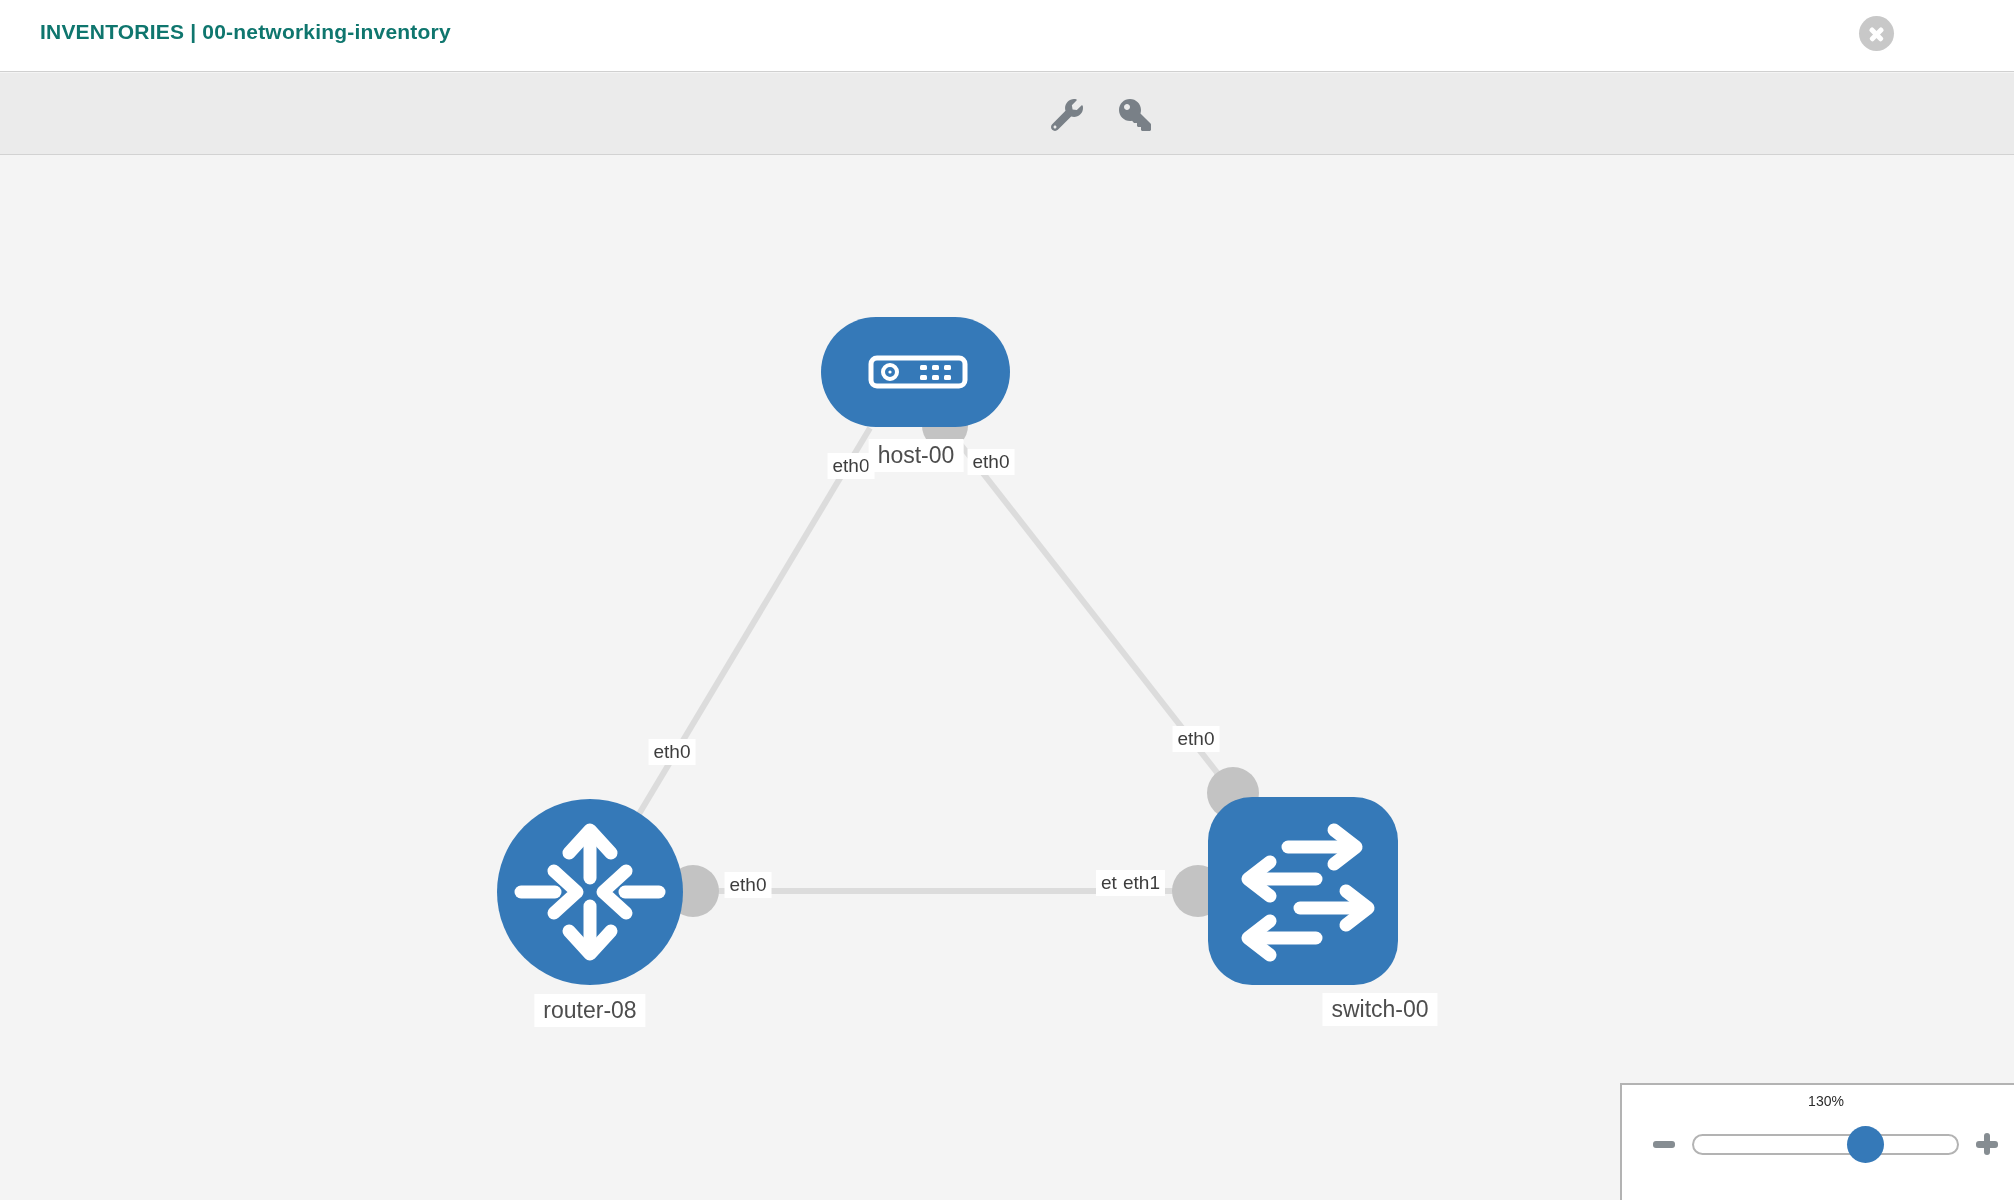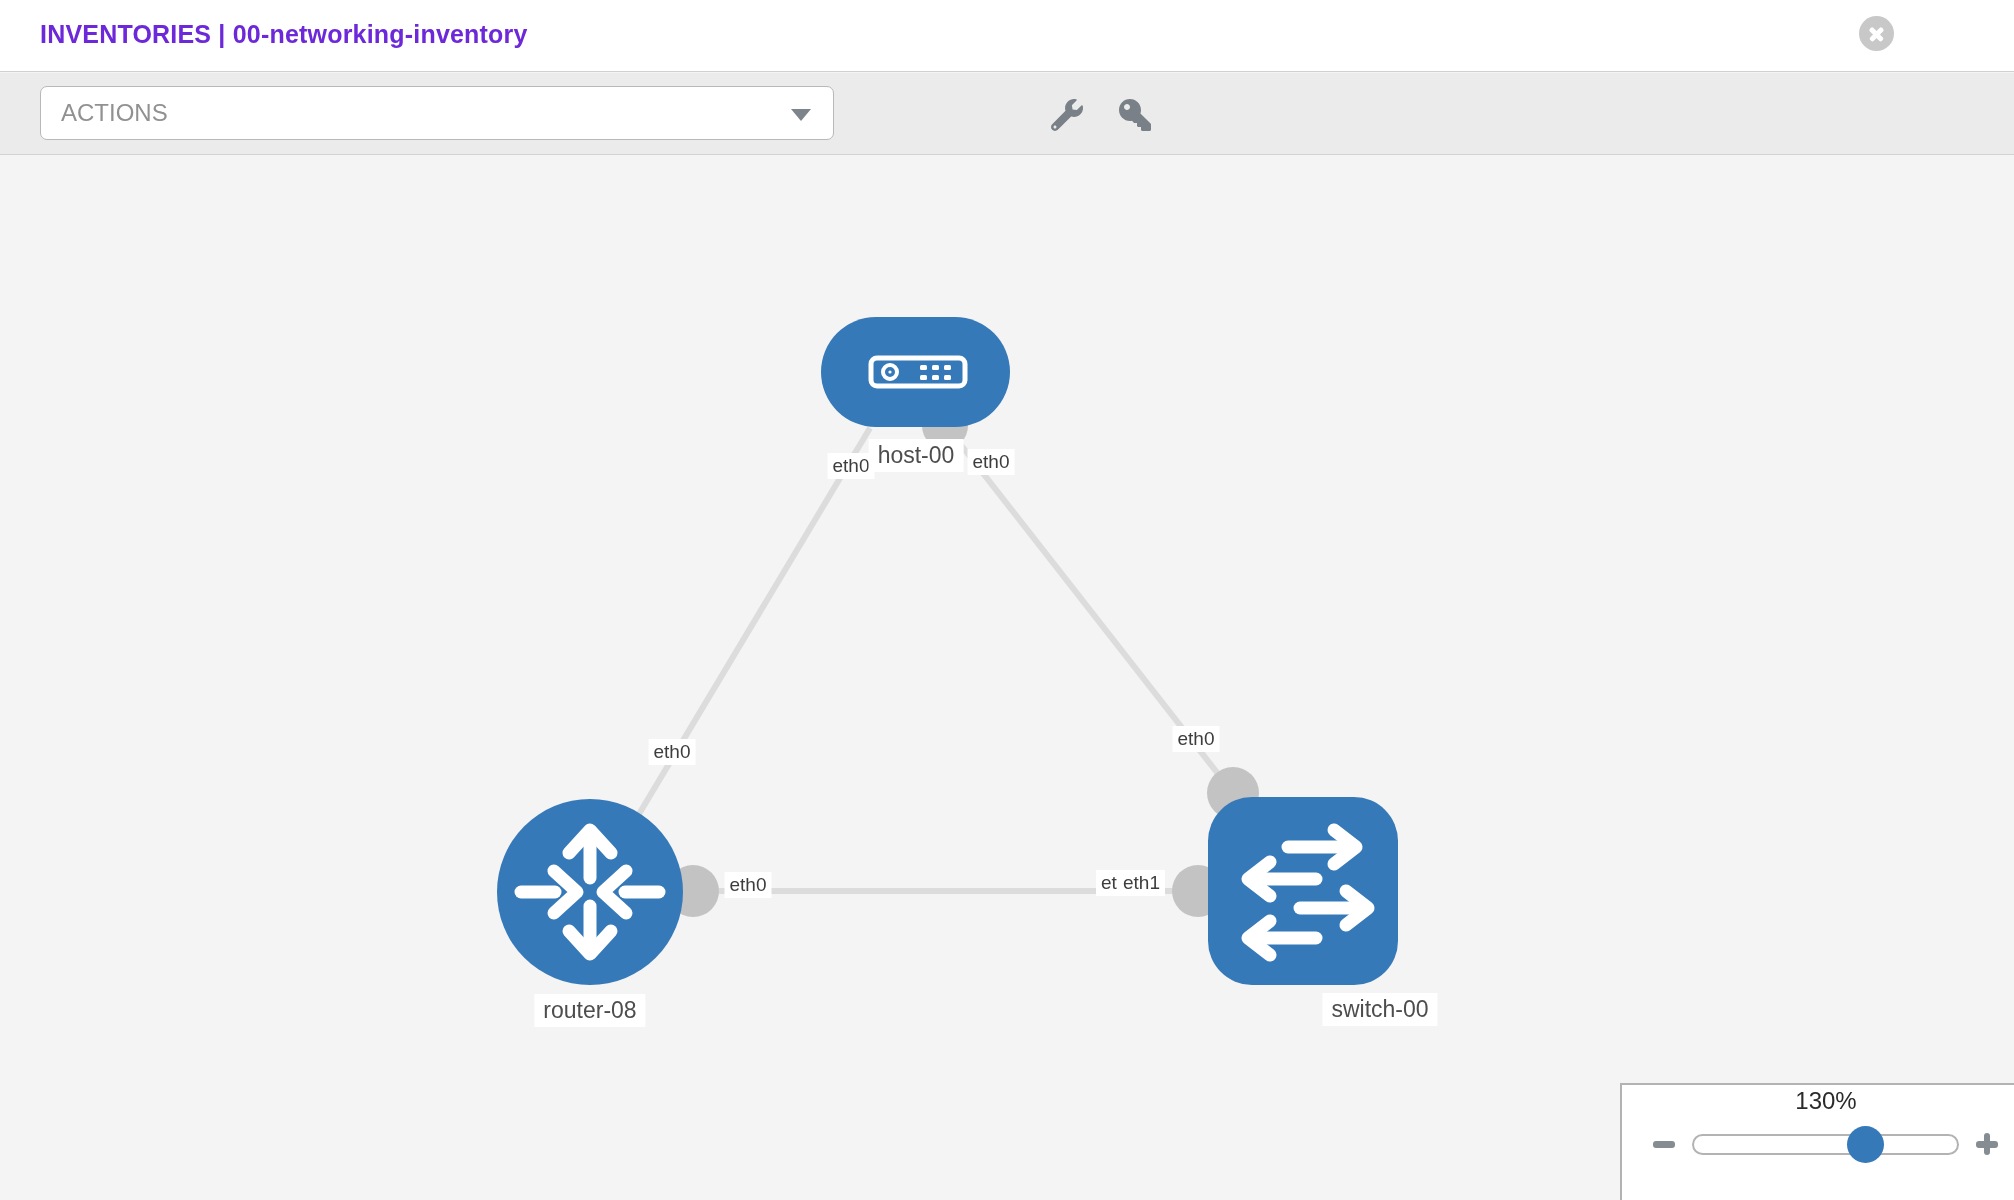--- a/index.html
+++ b/index.html
@@ -10,21 +10,21 @@
     position: relative;
   }
 
   
   .header {
     position: absolute; top: 0; left: 0; width: 2014px; height: 72px;
     background: #ffffff; border-bottom: 1px solid #d0d0d0; z-index: 20;
   }
   .page-title {
     position: absolute; left: 40px; top: 20px;
-    font-size: 25px; font-weight: 700; color: #6d28d9; letter-spacing: 0.2px;
+    font-size: 21px; font-weight: 700; color: #0f766e; letter-spacing: 0.2px;
   }
   .close-btn {
     position: absolute; left: 1859px; top: 16px; width: 35px; height: 35px;
     background: #c8c8c8; border-radius: 50%; cursor: pointer;
   }
   .close-btn .x1, .close-btn .x2 {
     position: absolute; left: 9px; top: 15.5px; width: 17px; height: 4.5px;
     background: #ffffff; border-radius: 2px;
   }
   .close-btn .x1 { transform: rotate(45deg); }
@@ -84,22 +84,22 @@
   }
   .iface-center { transform: translateX(-50%); }
   .iface-front { z-index: 5; }
 
   
   .zoom-panel {
     position: absolute; left: 1620px; top: 1083px; width: 400px; height: 125px;
     background: #ffffff; border: 2px solid #b3b3b3; z-index: 15;
   }
   .zoom-percent {
-    position: absolute; left: 204px; top: 2px; transform: translateX(-50%);
-    font-size: 24px; color: #2b2b2b;
+    position: absolute; left: 204px; top: 8px; transform: translateX(-50%);
+    font-size: 14px; color: #2b2b2b;
   }
   .zoom-btn { position: absolute; width: 30px; height: 30px; cursor: pointer; }
   .zoom-out { left: 27px; top: 44px; }
   .zoom-in  { left: 350px; top: 44px; }
   .bar-h {
     position: absolute; left: 4px; top: 12px; width: 22px; height: 6.5px;
     background: #868d92; border-radius: 3px;
   }
   .bar-v {
     position: absolute; left: 11.75px; top: 4.25px; width: 6.5px; height: 22px;
@@ -121,24 +121,20 @@
   <div class="page-title">INVENTORIES | 00-networking-inventory</div>
   <div class="close-btn">
     <div>
       <div class="x1"></div>
         <div class="x2"></div>
     </div>
   </div>
 </div>
 
 <div class="toolbar">
-  <div class="dropdown dd-actions">
-    <span>ACTIONS</span>
-    <span class="caret"></span>
-  </div>
 
   <div class="tool-icon icon-wrench">
     <svg viewBox="0 0 512 512">
         <path d="M507.73 109.1c-2.24-9.03-13.54-12.09-20.12-5.51l-74.36 74.36-67.88-11.31-11.31-67.88 74.36-74.36c6.62-6.62 3.43-17.9-5.66-20.16-47.38-11.74-99.55.91-136.58 37.93-39.64 39.64-50.55 97.1-34.05 147.2L18.74 402.76c-24.99 24.99-24.99 65.51 0 90.5 24.99 24.99 65.51 24.99 90.5 0l213.21-213.21c50.12 16.71 107.47 5.68 147.37-34.22 37.07-37.07 49.7-89.32 37.91-136.73zM64 472c-13.25 0-24-10.75-24-24 0-13.26 10.75-24 24-24s24 10.74 24 24c0 13.25-10.75 24-24 24z"></path>
       </svg>
   </div>
   <div class="tool-icon icon-key">
     <svg viewBox="0 0 512 512">
         <g transform="translate(512,0) scale(-1,1)">
           <path d="M512 176.001C512 273.203 433.202 352 336 352c-11.22 0-22.19-1.062-32.827-3.069l-24.012 27.014A23.999 23.999 0 0 1 261.223 384H224v40c0 13.255-10.745 24-24 24h-40v40c0 13.255-10.745 24-24 24H24c-13.255 0-24-10.745-24-24v-78.059c0-6.365 2.529-12.47 7.029-16.971l161.802-161.802C163.108 213.814 160 195.271 160 176 160 78.798 238.797.001 335.999 0 433.488-.001 512 78.511 512 176.001zM336 128c0 26.51 21.49 48 48 48s48-21.49 48-48-21.49-48-48-48-48 21.49-48 48z"></path>

